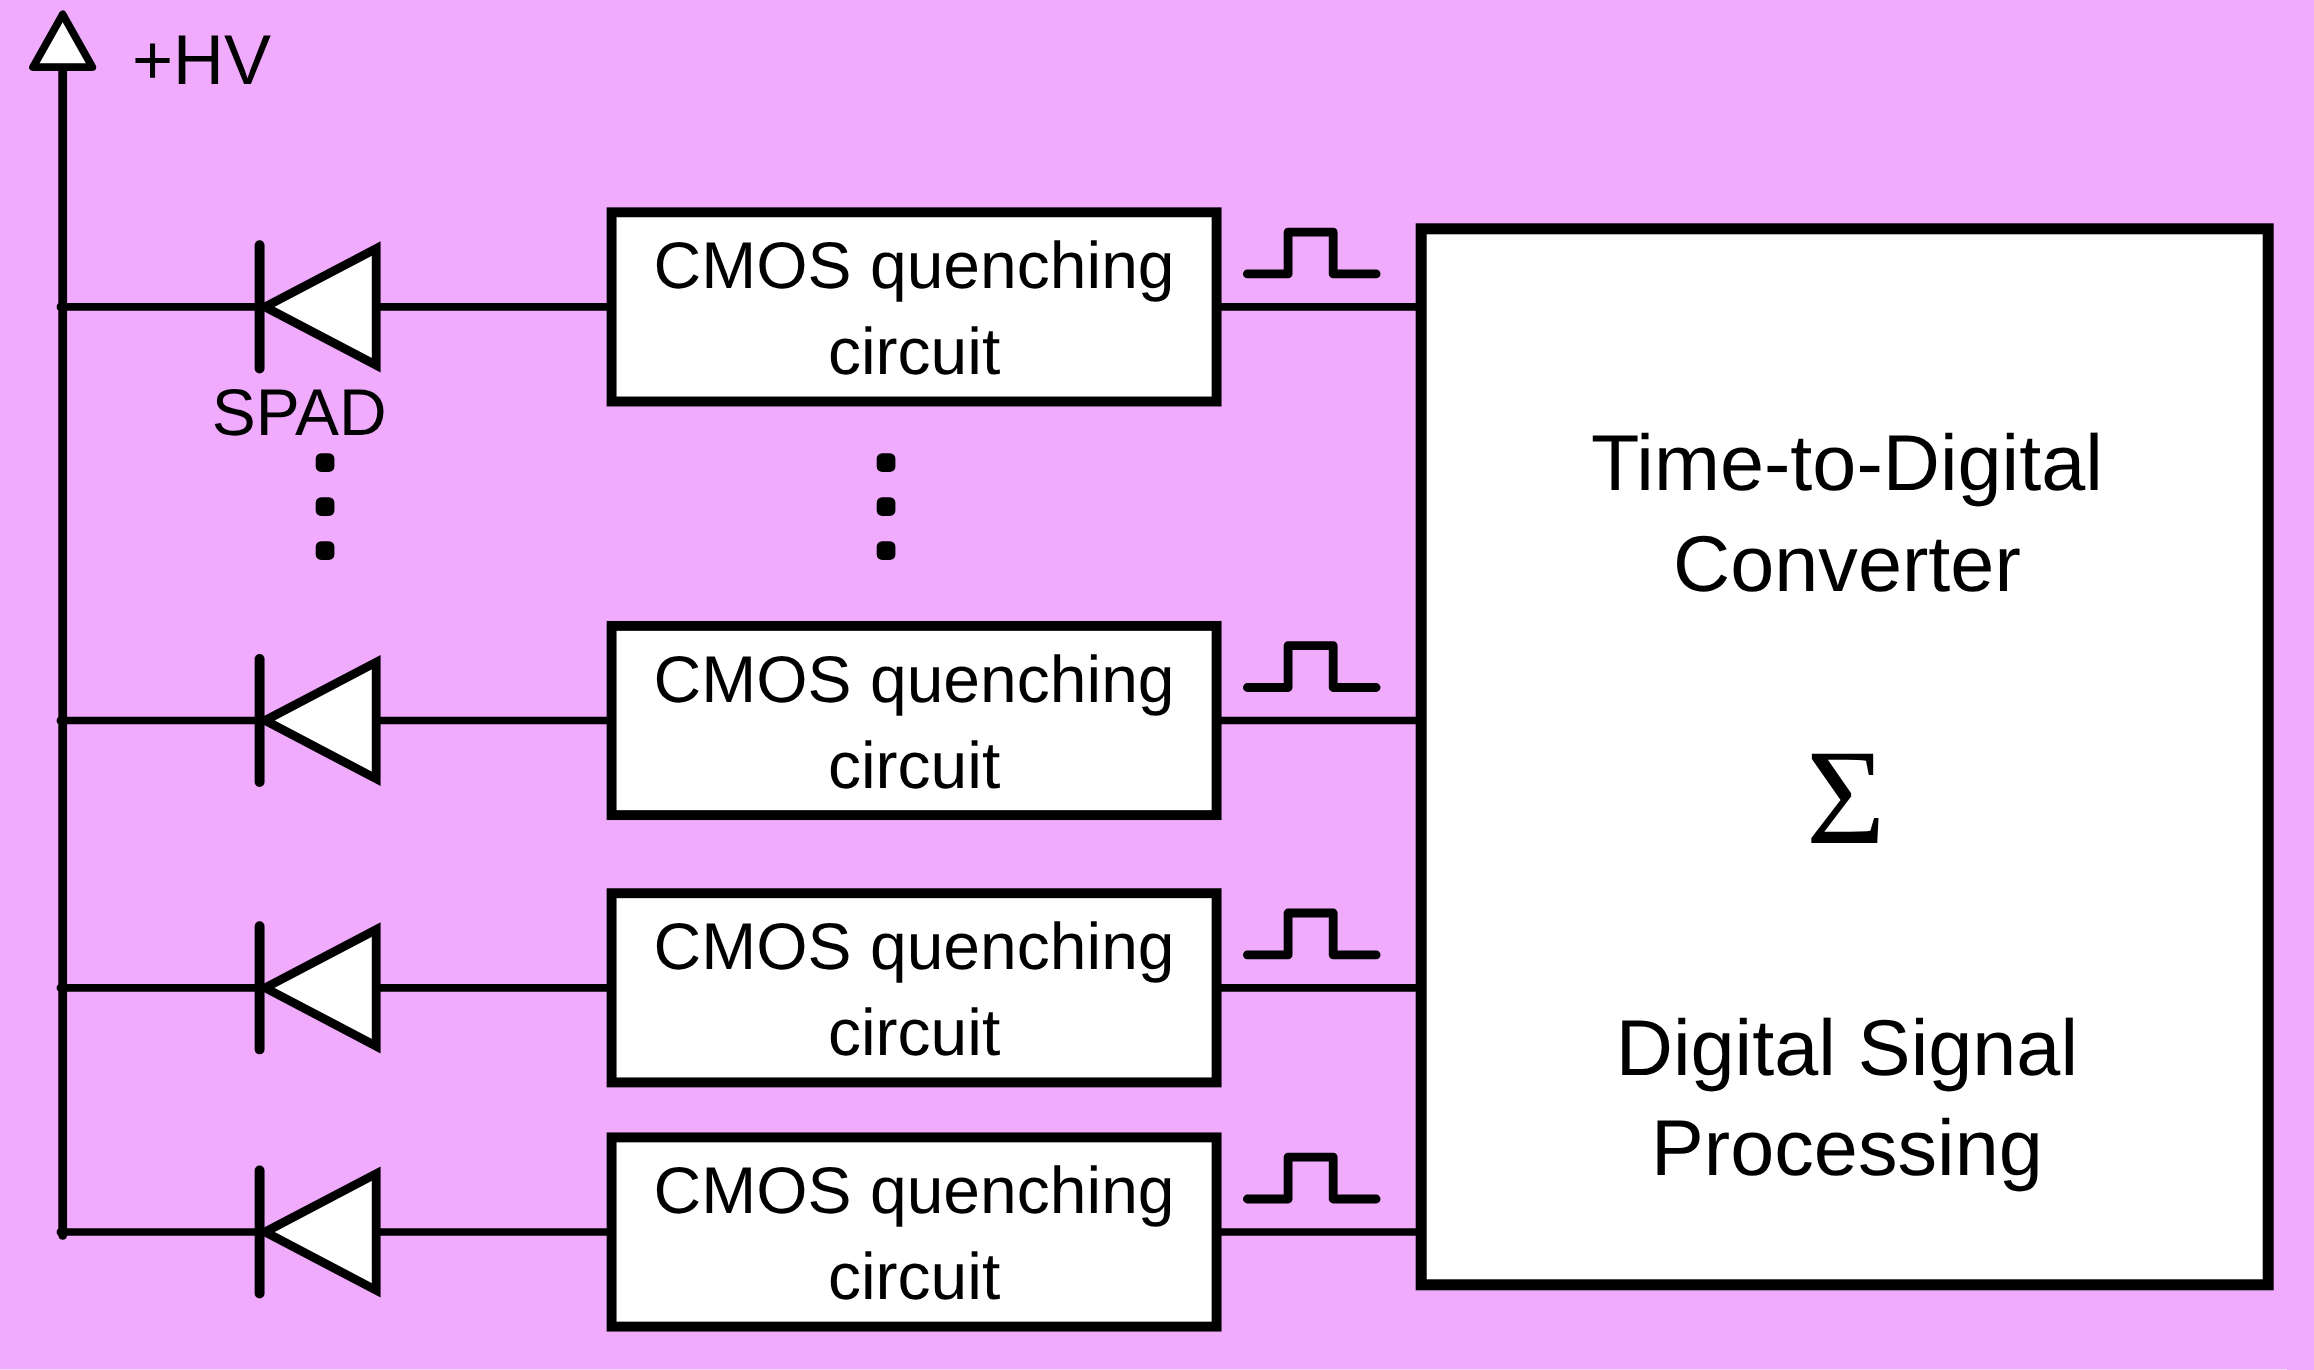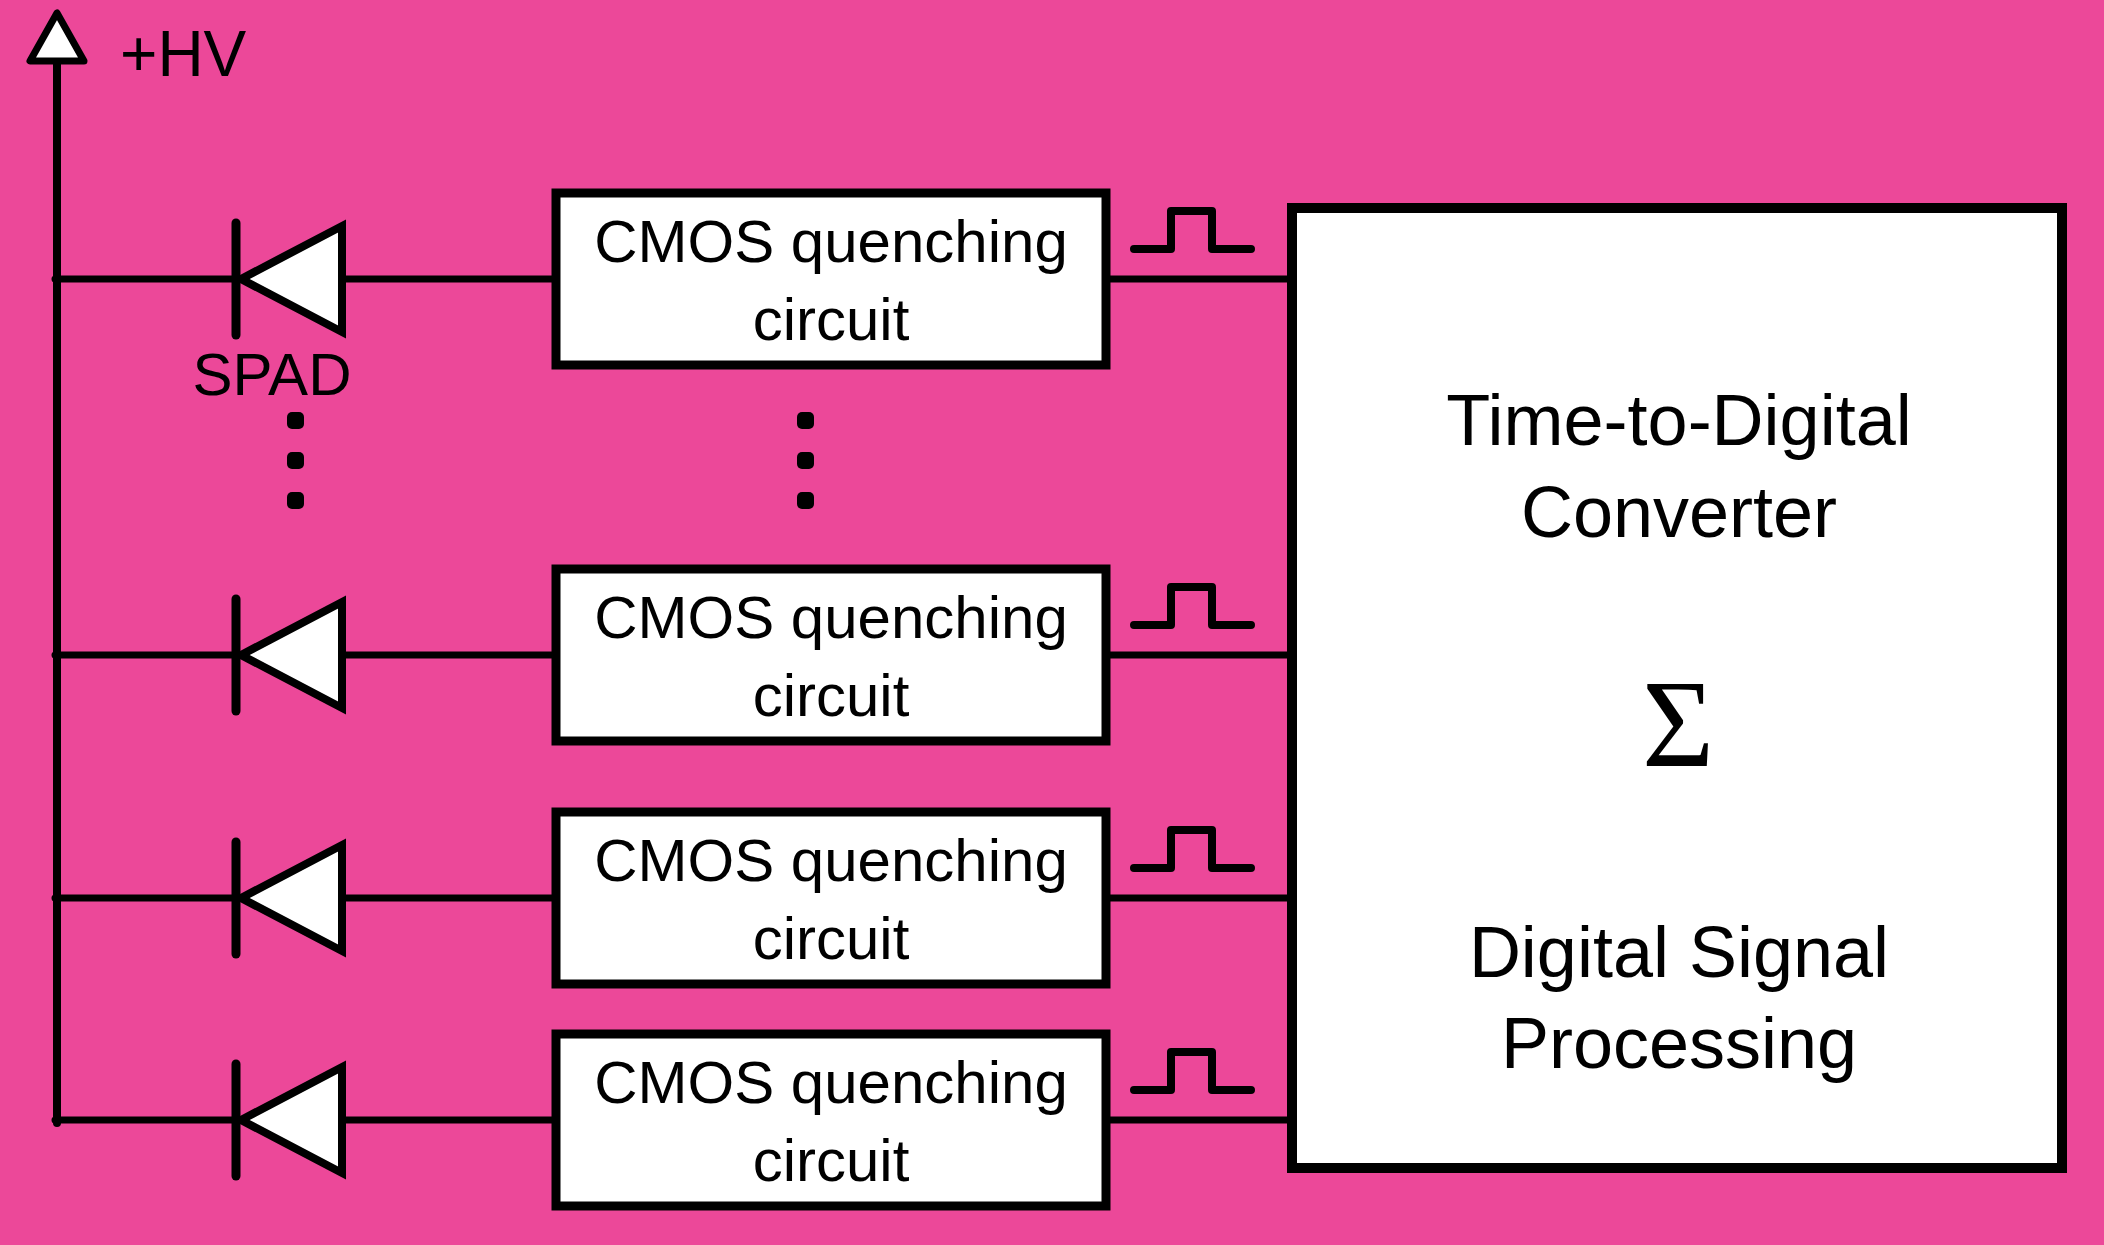--- a/index.html
+++ b/index.html
@@ -4,21 +4,21 @@
 <style>
   html, body {
     margin: 0;
     padding: 0;
     background: #ffffff;
   }
   .canvas {
     position: relative;
     width: 2104px;
     height: 1245px;
-    background: #ec4899;
+    background: #f0abfc;
     overflow: hidden;
   }
   svg { display: block; }
 
   .wire {
     stroke: #000000;
     stroke-width: 7;
     fill: none;
     stroke-linecap: round;
   }

